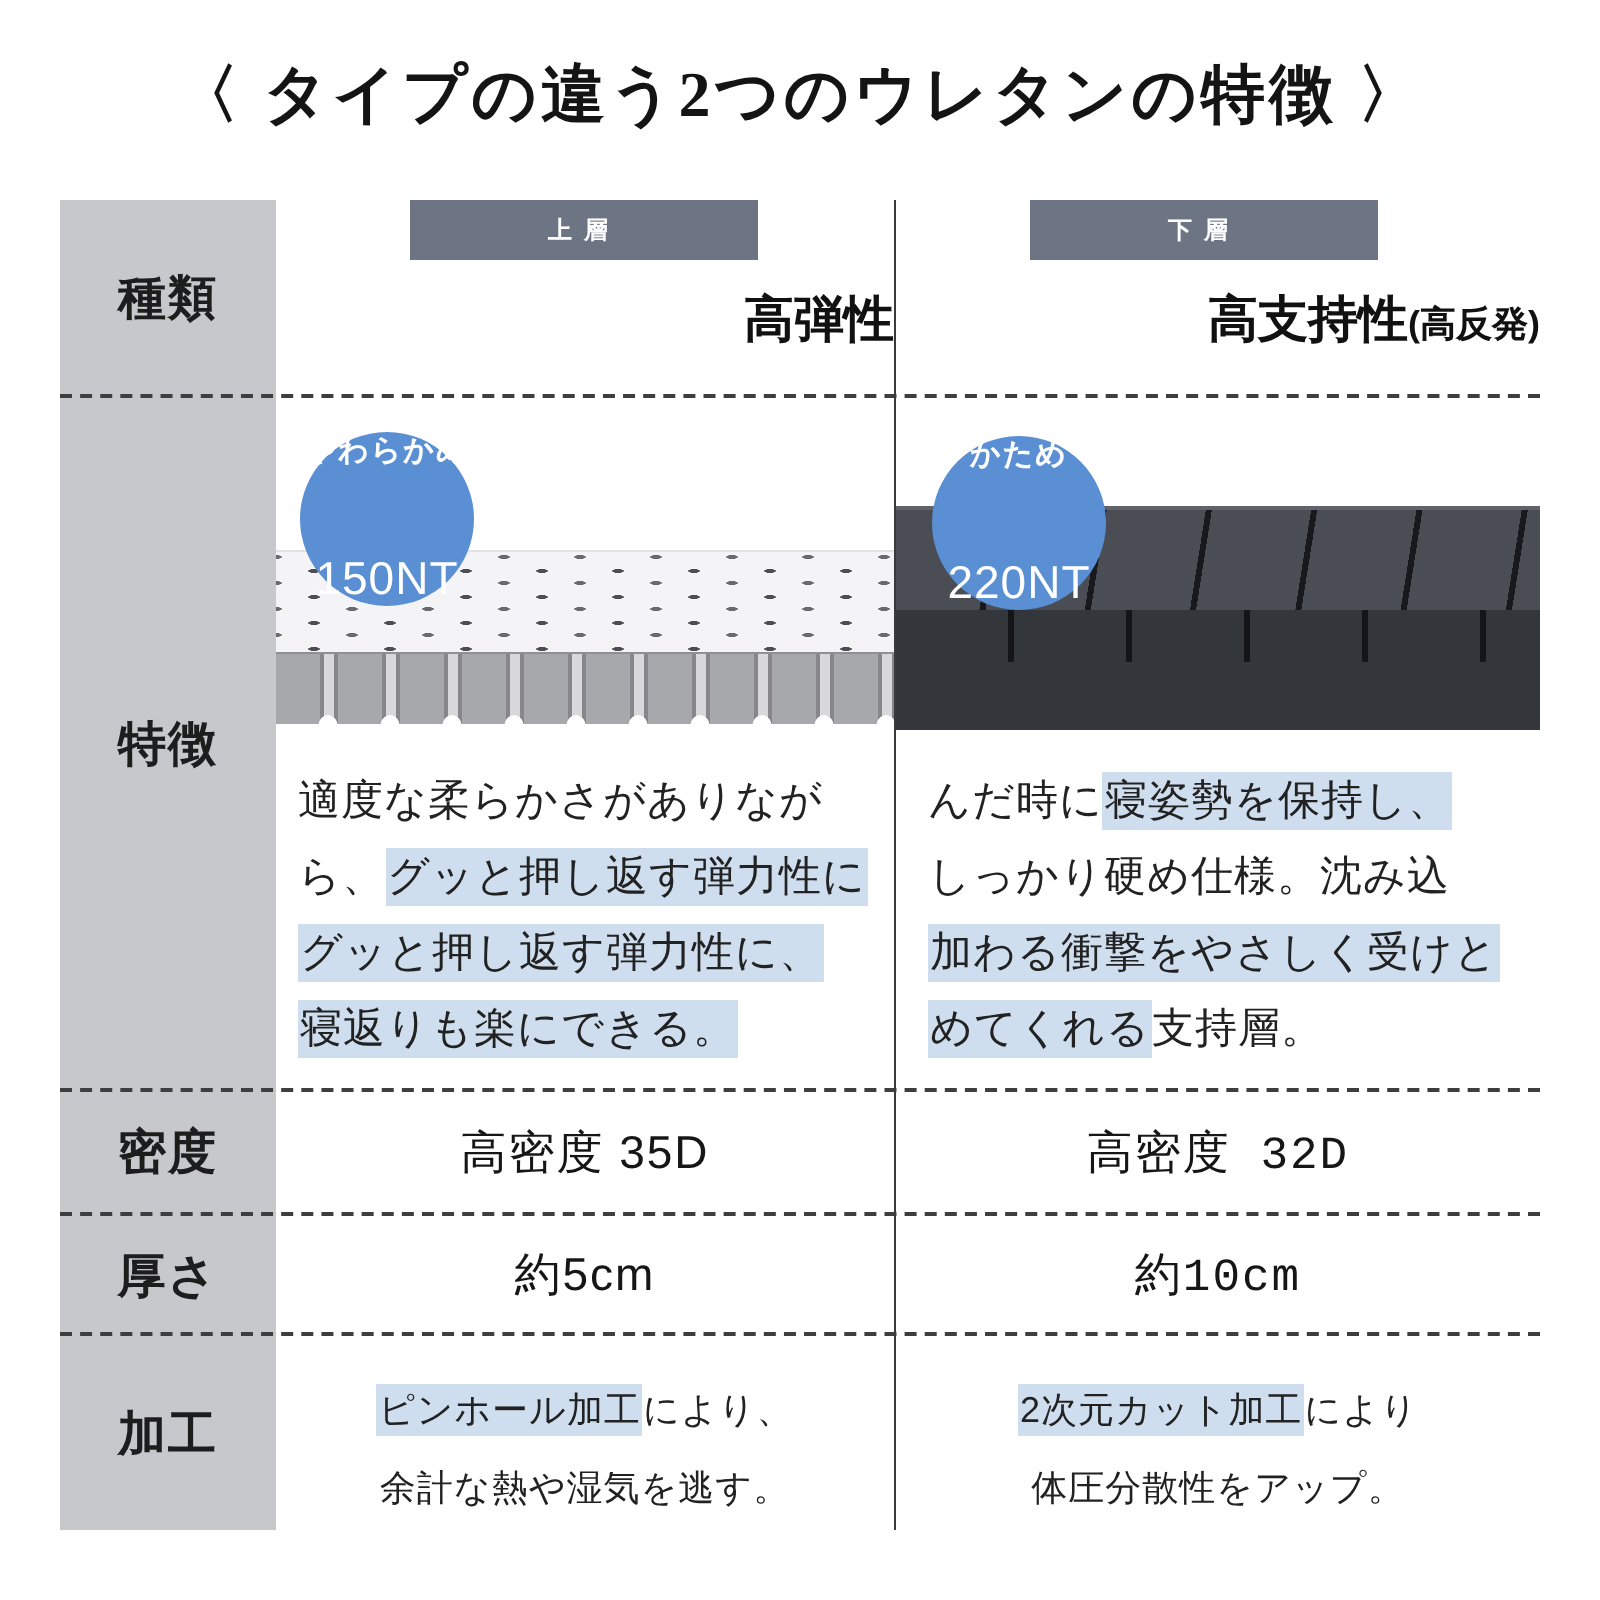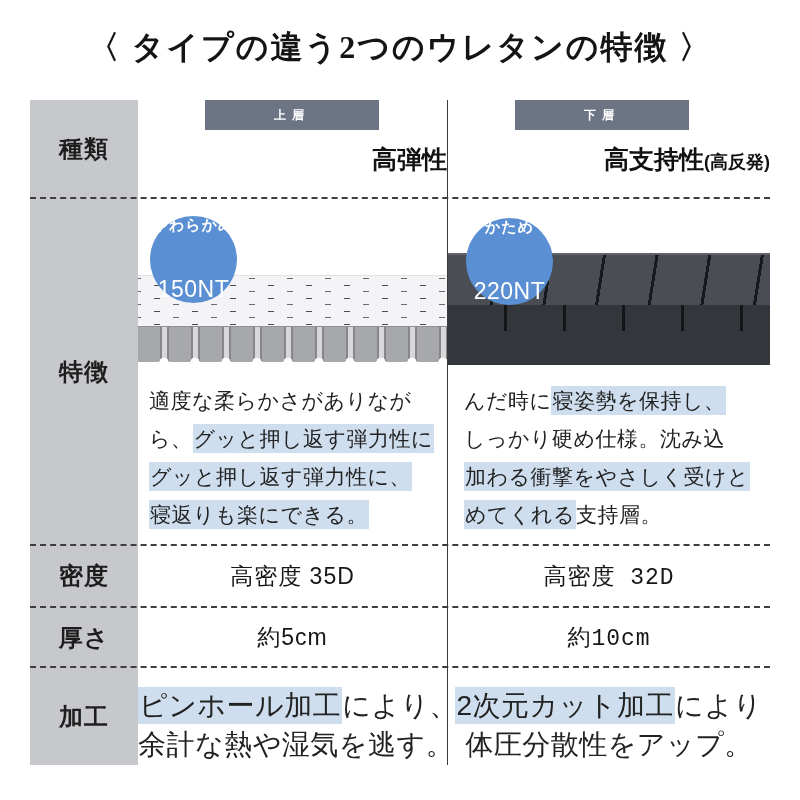--- a/index.html
+++ b/index.html
@@ -70,21 +70,21 @@
   .hl{background:#cfdeee;padding:3px 1px;}
 
   
   .cell-value{position:absolute;display:flex;align-items:center;justify-content:center;
               font-size:23px;color:#161616;letter-spacing:1px;}
   .cv-density{top:545px;height:62px;}
   .cv-thickness{top:607px;height:61px;}
   .cv-left{left:138px;width:309px;} .cv-right{left:448px;width:322px;font-family:Liberation Mono, monospace;}
 
   
-  .processing-text{position:absolute;top:686px;font-size:28px;line-height:39px;text-align:center;color:#222222;letter-spacing:0.5px;}
+  .processing-text{position:absolute;top:686px;font-size:18px;line-height:39px;text-align:center;color:#222222;letter-spacing:0.5px;}
   .pt-left{left:138px;width:309px;} .pt-right{left:448px;width:322px;}
 </style>
 </head>
 <body>
 
 <div class="stage">
 
   <div class="title">〈 タイプの違う2つのウレタンの特徴 〉</div>
 
   <div class="label-col"></div>

